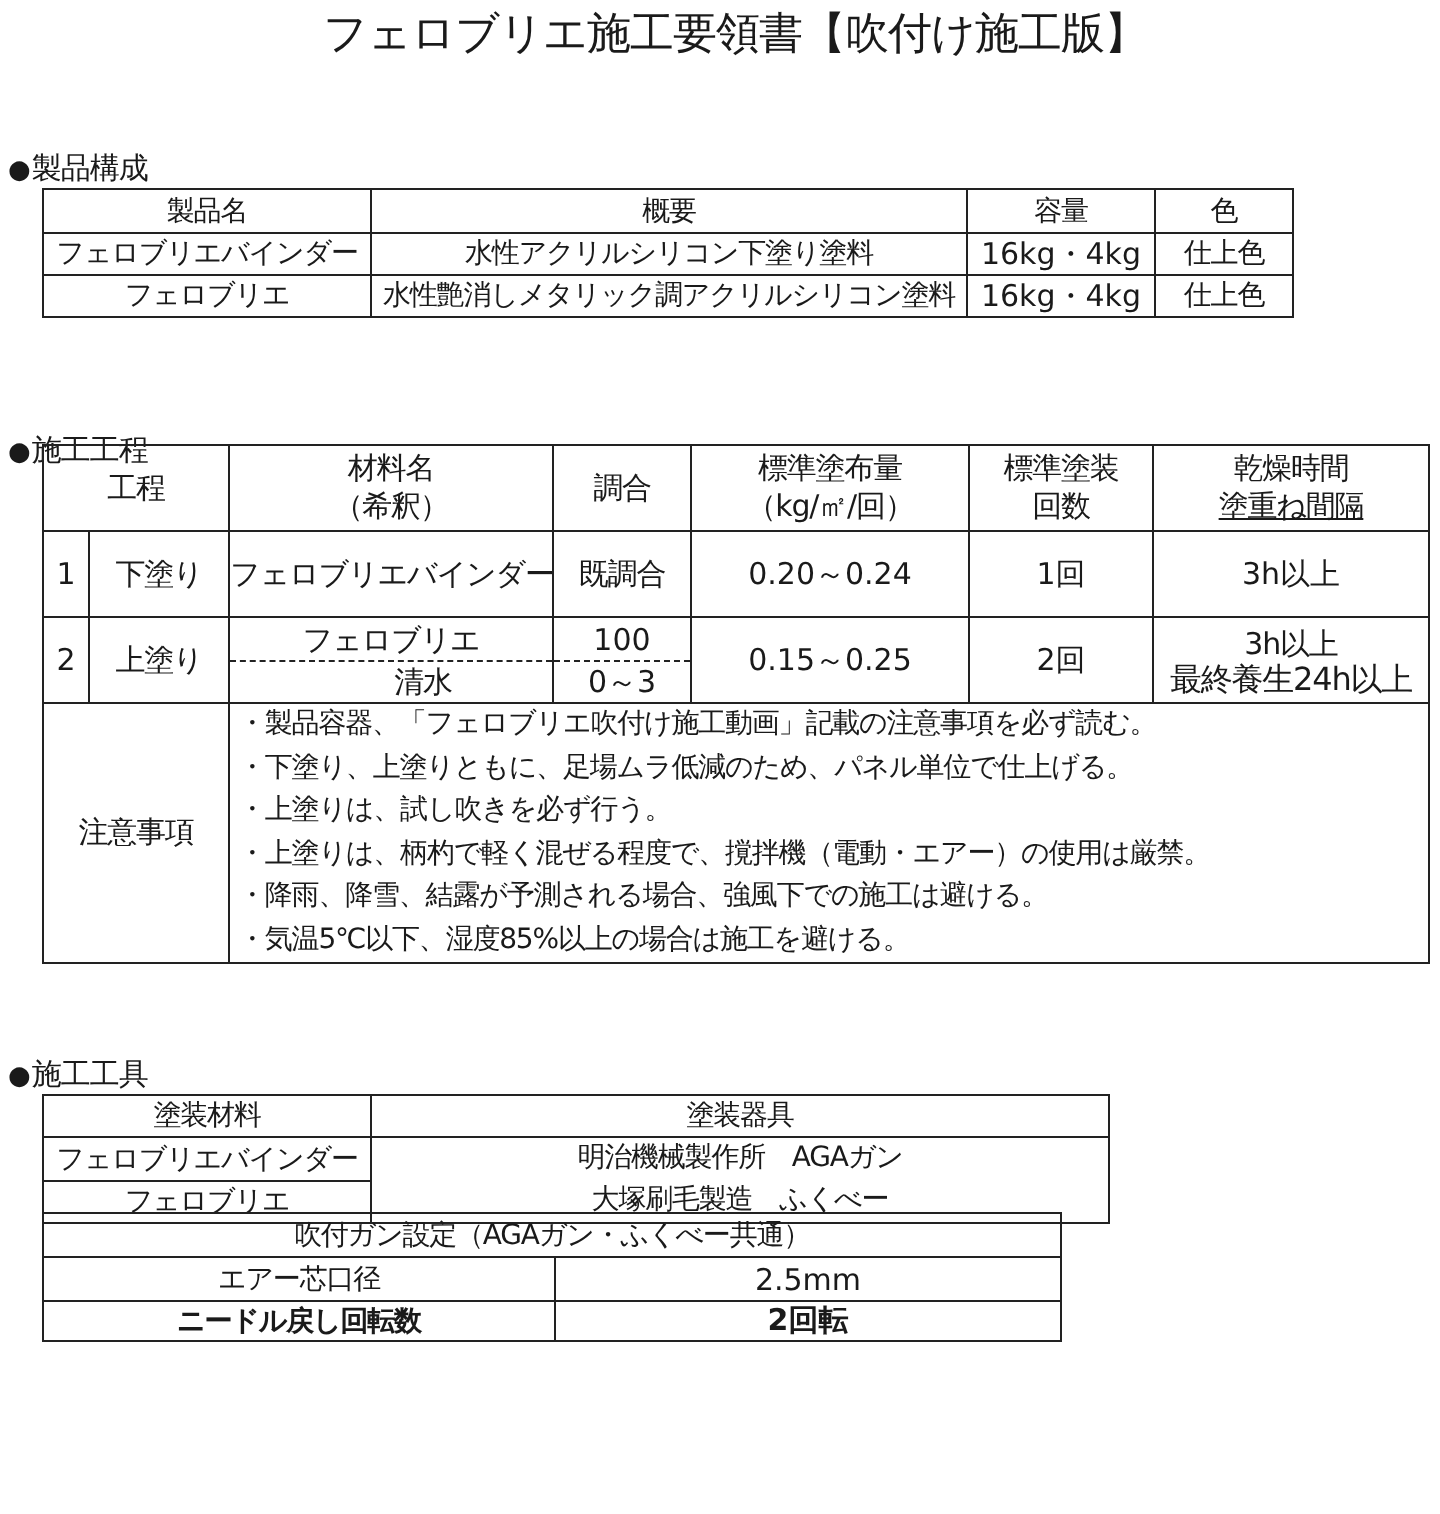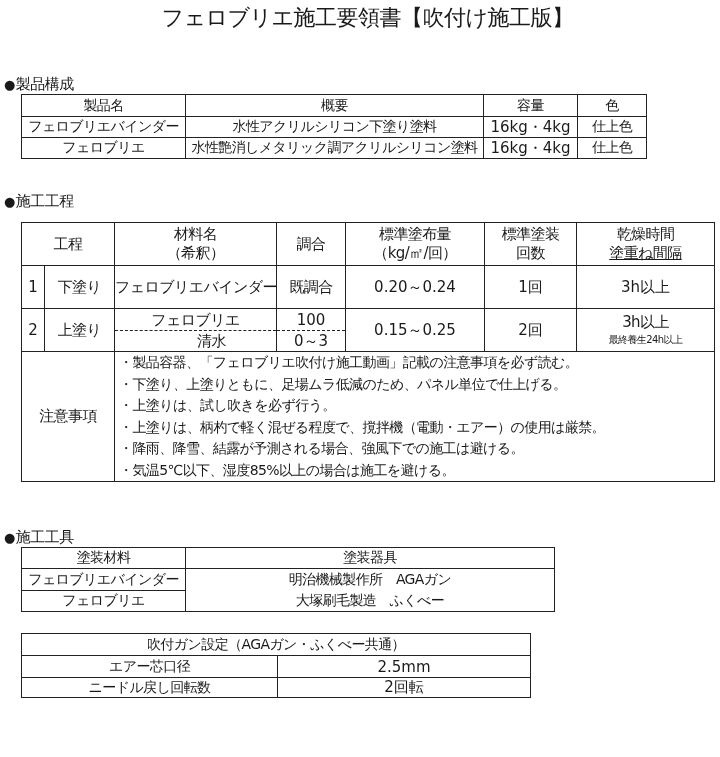--- a/index.html
+++ b/index.html
@@ -22,21 +22,21 @@
     font-size: 14px; letter-spacing: -0.6px;
   }
   table.grid td {
     border: 1.5px solid #222; text-align: center; vertical-align: middle;
     padding: 0; white-space: nowrap; overflow: hidden;
   }
   td.num { font-size: 15px; letter-spacing: 0; }
   .dashed-top { border-top: 1.5px dashed #222 !important; }
   .dashed-bottom { border-bottom: 1.5px dashed #222 !important; }
   .underline { text-decoration: underline; }
-  .small { font-size: 10px; display: block; line-height: 15px; }
+  .small { font-size: 16px; display: block; line-height: 15px; }
   .notes { text-align: left !important; padding-left: 4px !important; font-size: 14px; line-height: 21.5px; }
   .notes div { white-space: nowrap; }
   .sub { display: block; line-height: 19px; }
   #t4 tr:last-child td { border-bottom: 1.5px solid #222; }
 </style>
 </head>
 <body>
 
 <div class="abs title">フェロブリエ施工要領書【吹付け施工版】</div>
 
@@ -65,21 +65,21 @@
   </tr>
   <tr style="height:21px;">
     <td>フェロブリエ</td>
     <td>水性艶消しメタリック調アクリルシリコン塗料</td>
     <td class="num">16kg・4kg</td>
     <td>仕上色</td>
   </tr>
 </tbody>
   </table>
 
-<div class="abs section" style="top:192px;">
+<div class="abs section" style="top:216px;">
   <span class="dot">●</span><span>施工工程</span>
 </div>
 <table class="grid" id="t2" style="left:21px; top:222px; width:693px; font-size:15px;">
   <colgroup>
     <col style="width:23px">
       <col style="width:70px">
       <col style="width:162px">
       <col style="width:69px">
     <col style="width:139px">
       <col style="width:92px">
@@ -164,31 +164,31 @@
       <span class="sub" style="line-height:21px;">明治機械製作所　AGAガン</span>
       <span class="sub" style="line-height:21px;">大塚刷毛製造　ふくべー</span>
     </td>
   </tr>
   <tr style="height:21px;">
     <td>フェロブリエ</td>
   </tr>
 </tbody>
   </table>
 
-<table class="grid" id="t4" style="left:21px; top:633px; width:509px;">
+<table class="grid" id="t4" style="left:21px; top:606px; width:509px;">
   <colgroup>
       <col style="width:256px">
       <col style="width:253px">
     </colgroup>
   <tbody>
       <tr style="height:22px;">
     <td colspan="2">吹付ガン設定（AGAガン・ふくべー共通）</td>
   </tr>
   <tr style="height:22px;">
     <td>エアー芯口径</td>
     <td class="num">2.5mm</td>
   </tr>
-  <tr style="height:20px;">
+  <tr style="height:20px;font-weight:bold;">
     <td>ニードル戻し回転数</td>
     <td class="num">2回転</td>
   </tr>
 </tbody>
   </table>
 
 </body></html>

